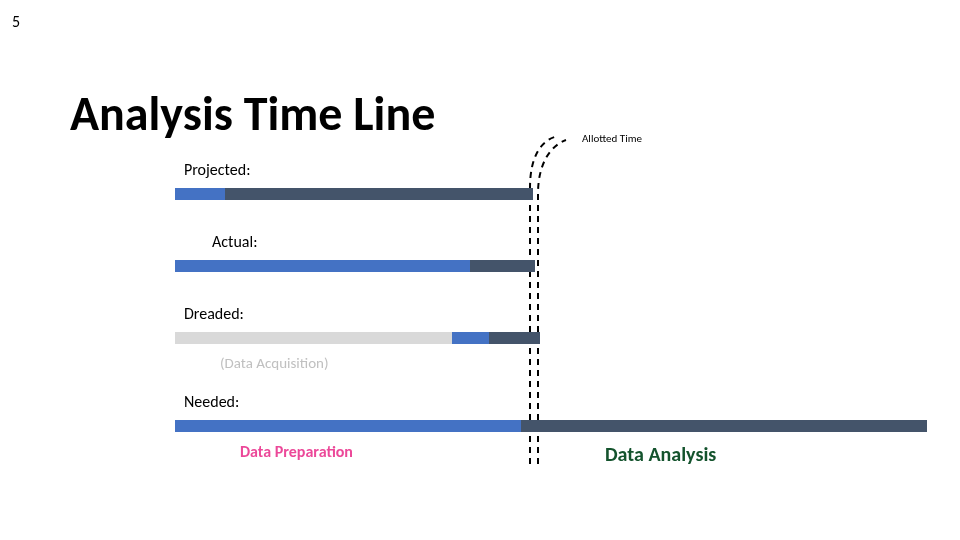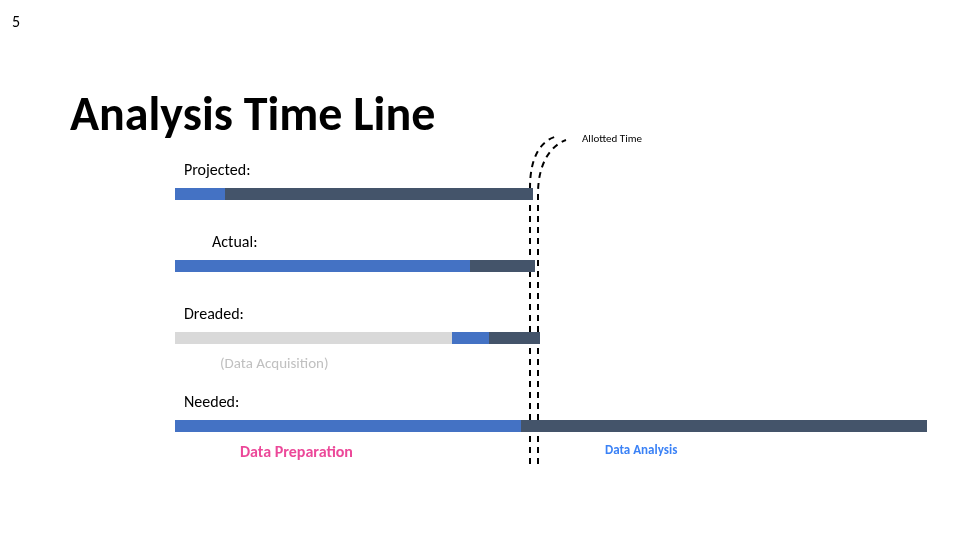--- a/index.html
+++ b/index.html
@@ -25,21 +25,21 @@
     .bar-needed    { top: 420px; width: 752px; }
 
     .seg { position: absolute; top: 0; height: 100%; }
     .c-blue  { background: #4472c4; }
     .c-dark  { background: #44546a; }
     .c-grey  { background: #d9d9d9; }
 
     .acq-label { position: absolute; top: 354px; left: 220px; font-size: 15px; color: #c0c0c0; text-align: right; }
 
     .legend-prep { position: absolute; top: 442px; left: 240px; font-size: 16px; font-weight: 700; color: #ec4899; }
-    .legend-analysis { position: absolute; top: 442px; left: 605px; font-size: 13px; font-weight: 700; color: #3b82f6; }
+    .legend-analysis { position: absolute; top: 442px; left: 605px; font-size: 20px; font-weight: 700; color: #14532d; }
   </style>
 </head>
 <body>
 
 <div class="slide">
 
   <div class="page-number">5</div>
 
   <div class="title">Analysis Time Line</div>
 

